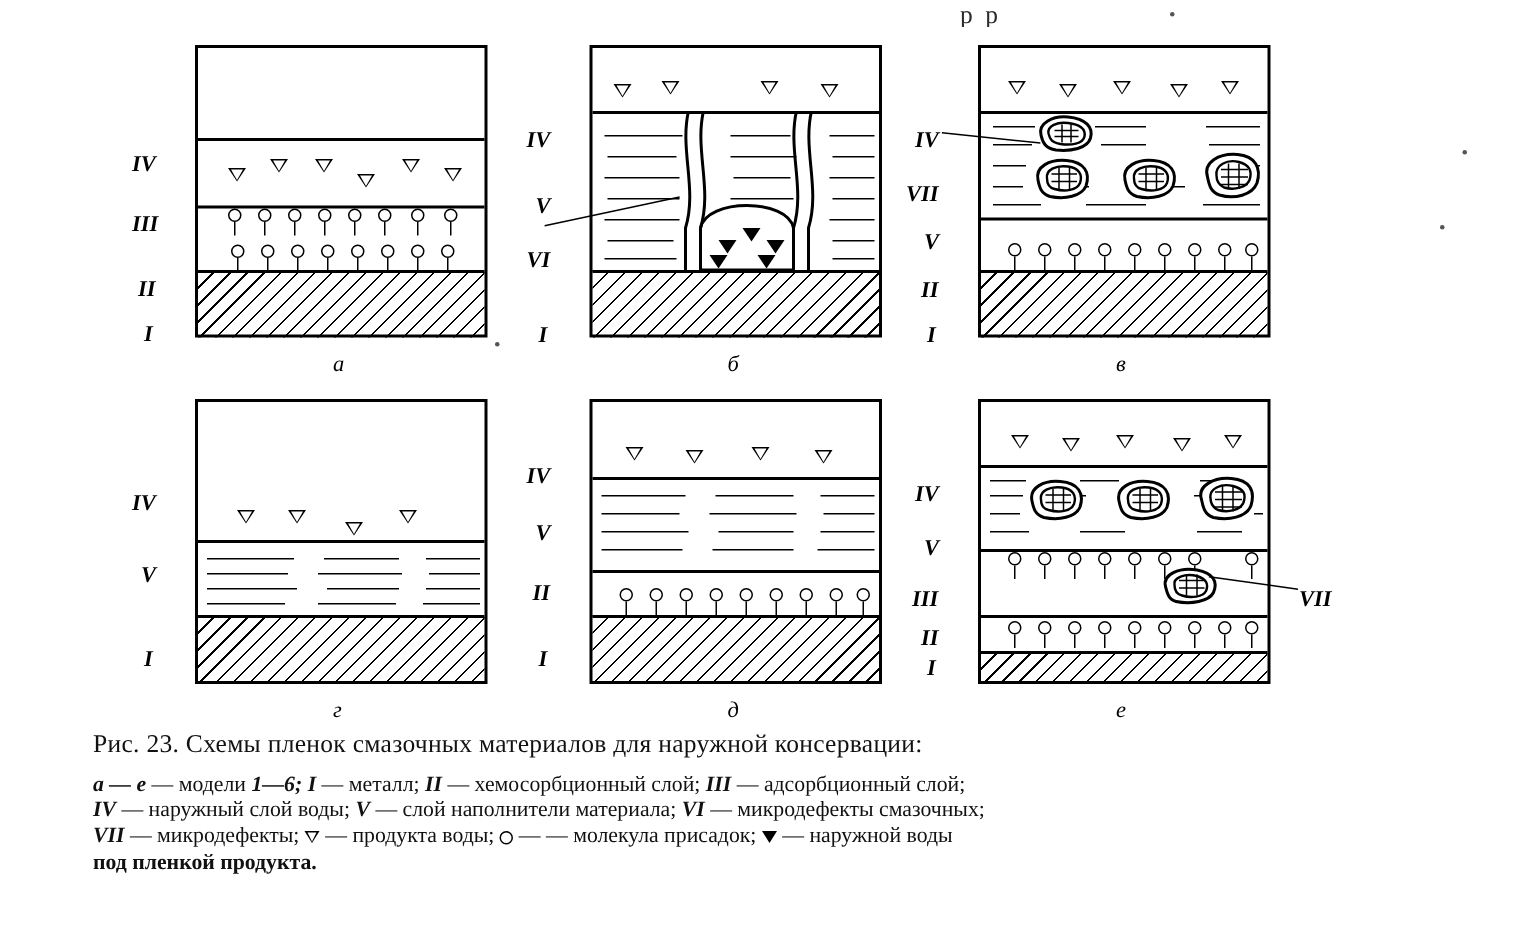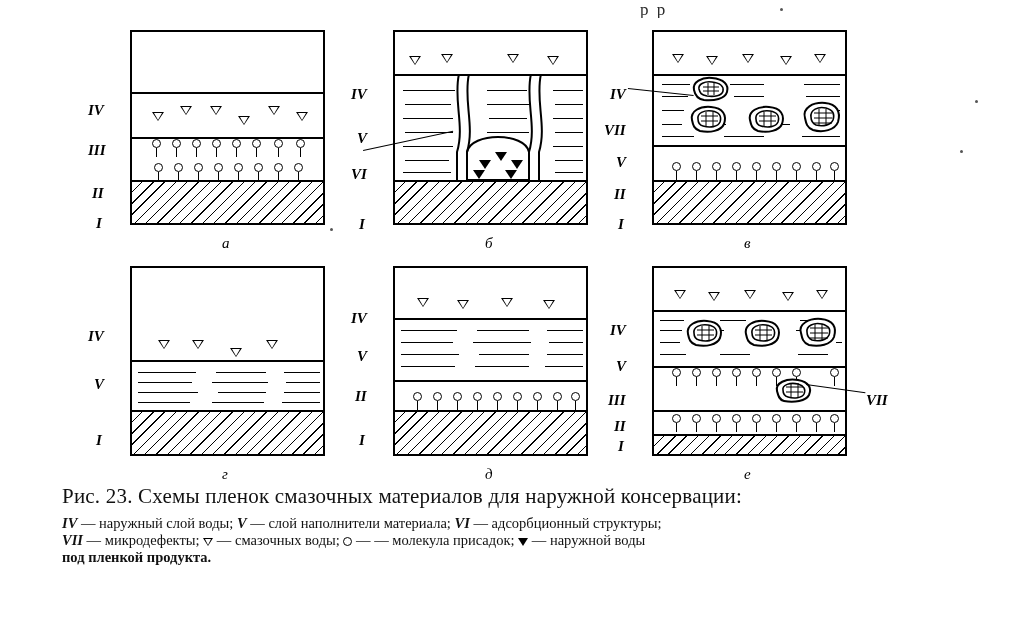--- a/index.html
+++ b/index.html
@@ -82,21 +82,21 @@
     font-family:"Liberation Serif", serif;color:#000;
   }
   .leader{position:absolute;height:0;border-top:1px solid #000;transform-origin:0 0;}
 
   
   .cap{
     position:absolute;left:62px;top:486px;width:900px;
     font-size:17px;line-height:20px;color:#111;
     letter-spacing:.2px;
   }
-  .cap .t1{font-size:21px;}
+  .cap .t1{font-size:17px;}
   .legend{
     position:absolute;left:62px;top:515px;width:905px;
     font-size:14.5px;line-height:17.2px;color:#111;
   }
   .legend i{font-style:italic;font-weight:bold;}
   .tri-open,.tri-fill,.circ{display:inline-block;vertical-align:middle;}
   .tri-open{
     width:0;height:0;border-left:5px solid transparent;border-right:5px solid transparent;
     border-top:8px solid #000;position:relative;
   }
@@ -624,32 +624,43 @@
     </div>
 
   </div>
 
   <div class="cap">
     <span class="t1">Рис. 23. Схемы пленок смазочных материалов для наружной консервации:</span>
   </div>
 
   <div class="legend">
     <div>
+      <i>a — e</i>
+      <span>— модели</span>
+      <i>1—6;</i>
+      <i>I</i>
+      <span>— металл;</span>
+      <i>II</i>
+      <span>— хемосорбционный слой;</span>
+      <i>III</i>
+      <span>— адсорбционный слой;</span>
+    </div>
+    <div>
       <i>IV</i>
       <span>— наружный слой воды;</span>
       <i>V</i>
       <span>— слой наполнители материала;</span>
       <i>VI</i>
-      <span>— адсорбционный структуры;</span>
+      <span>— микродефекты смазочных;</span>
     </div>
     <div>
       <i>VII</i>
       <span>— микродефекты;</span>
       <span class="tri-open"></span>
-      <span>— смазочных  воды;</span>
+      <span>— продукта  воды;</span>
       <span class="circ"></span>
       <span>— — молекула  присадок;</span>
       <span class="tri-fill"></span>
       <span>— наружной  воды</span>
     </div>
     <div style="font-weight:bold;">
       <span>под пленкой продукта.</span>
     </div>
   </div>
 

